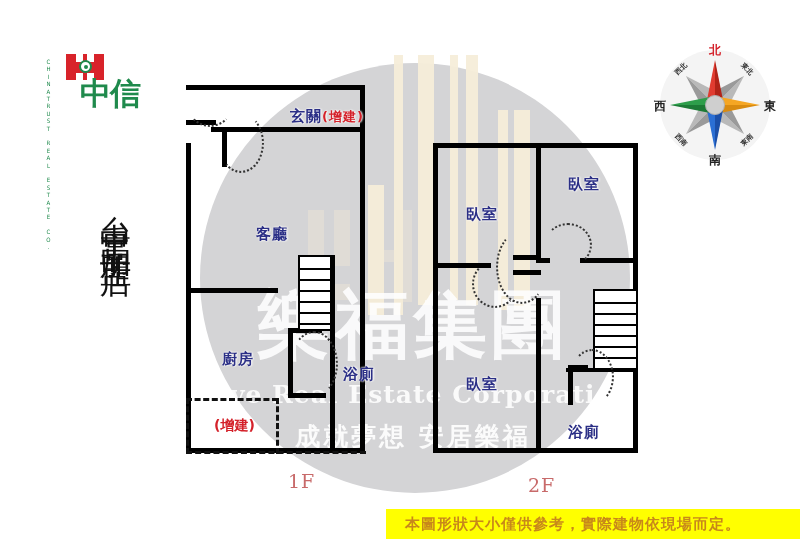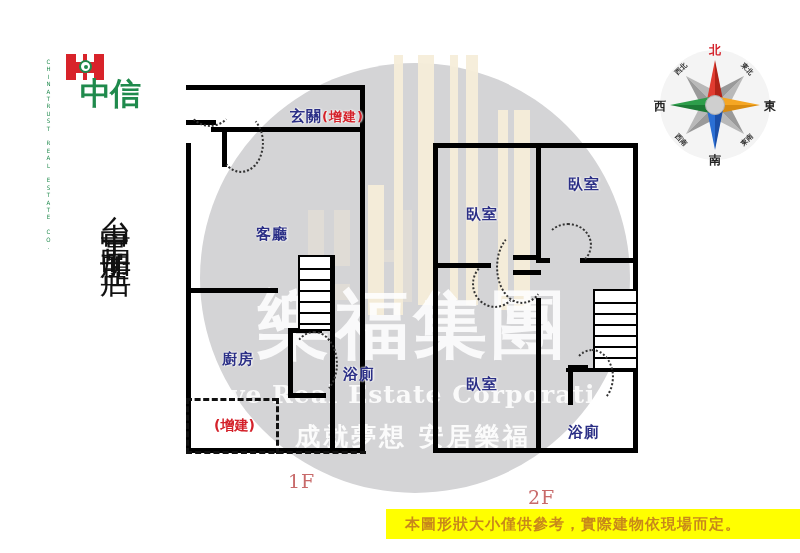--- a/index.html
+++ b/index.html
@@ -470,21 +470,21 @@
 
     <div class="door-arc" style="left:366px; top:168px; width:44px; height:40px; border-left-color:transparent; border-bottom-color:transparent;"></div>
     <div class="door-arc" style="left:318px; top:175px; width:48px; height:70px; border-right-color:transparent; border-top-color:transparent;"></div>
     <div class="door-arc" style="left:294px; top:205px; width:42px; height:44px; border-right-color:transparent; border-top-color:transparent;"></div>
     <div class="door-arc" style="left:392px; top:294px; width:40px; height:52px; border-left-color:transparent; border-bottom-color:transparent;"></div>
 
     <div class="room-label" style="left:288px; top:150px;">臥室</div>
     <div class="room-label" style="left:390px; top:120px;">臥室</div>
     <div class="room-label" style="left:288px; top:320px;">臥室</div>
     <div class="room-label" style="left:390px; top:368px;">浴廁</div>
-    <div class="floor-label" style="left:350px; top:431px;">2F</div>
+    <div class="floor-label" style="left:350px; top:419px;">2F</div>
 
   </div>
 
   <div id="compass">
     <div class="disc"></div>
     <svg width="126" height="126" style="position:absolute;left:0;top:0;">
 
       <polygon points="63,63 34,34 63,49" fill="#b9b9b9"></polygon>
       <polygon points="63,63 34,34 49,63" fill="#9a9a9a"></polygon>
       <polygon points="63,63 92,34 77,63" fill="#b9b9b9"></polygon>

